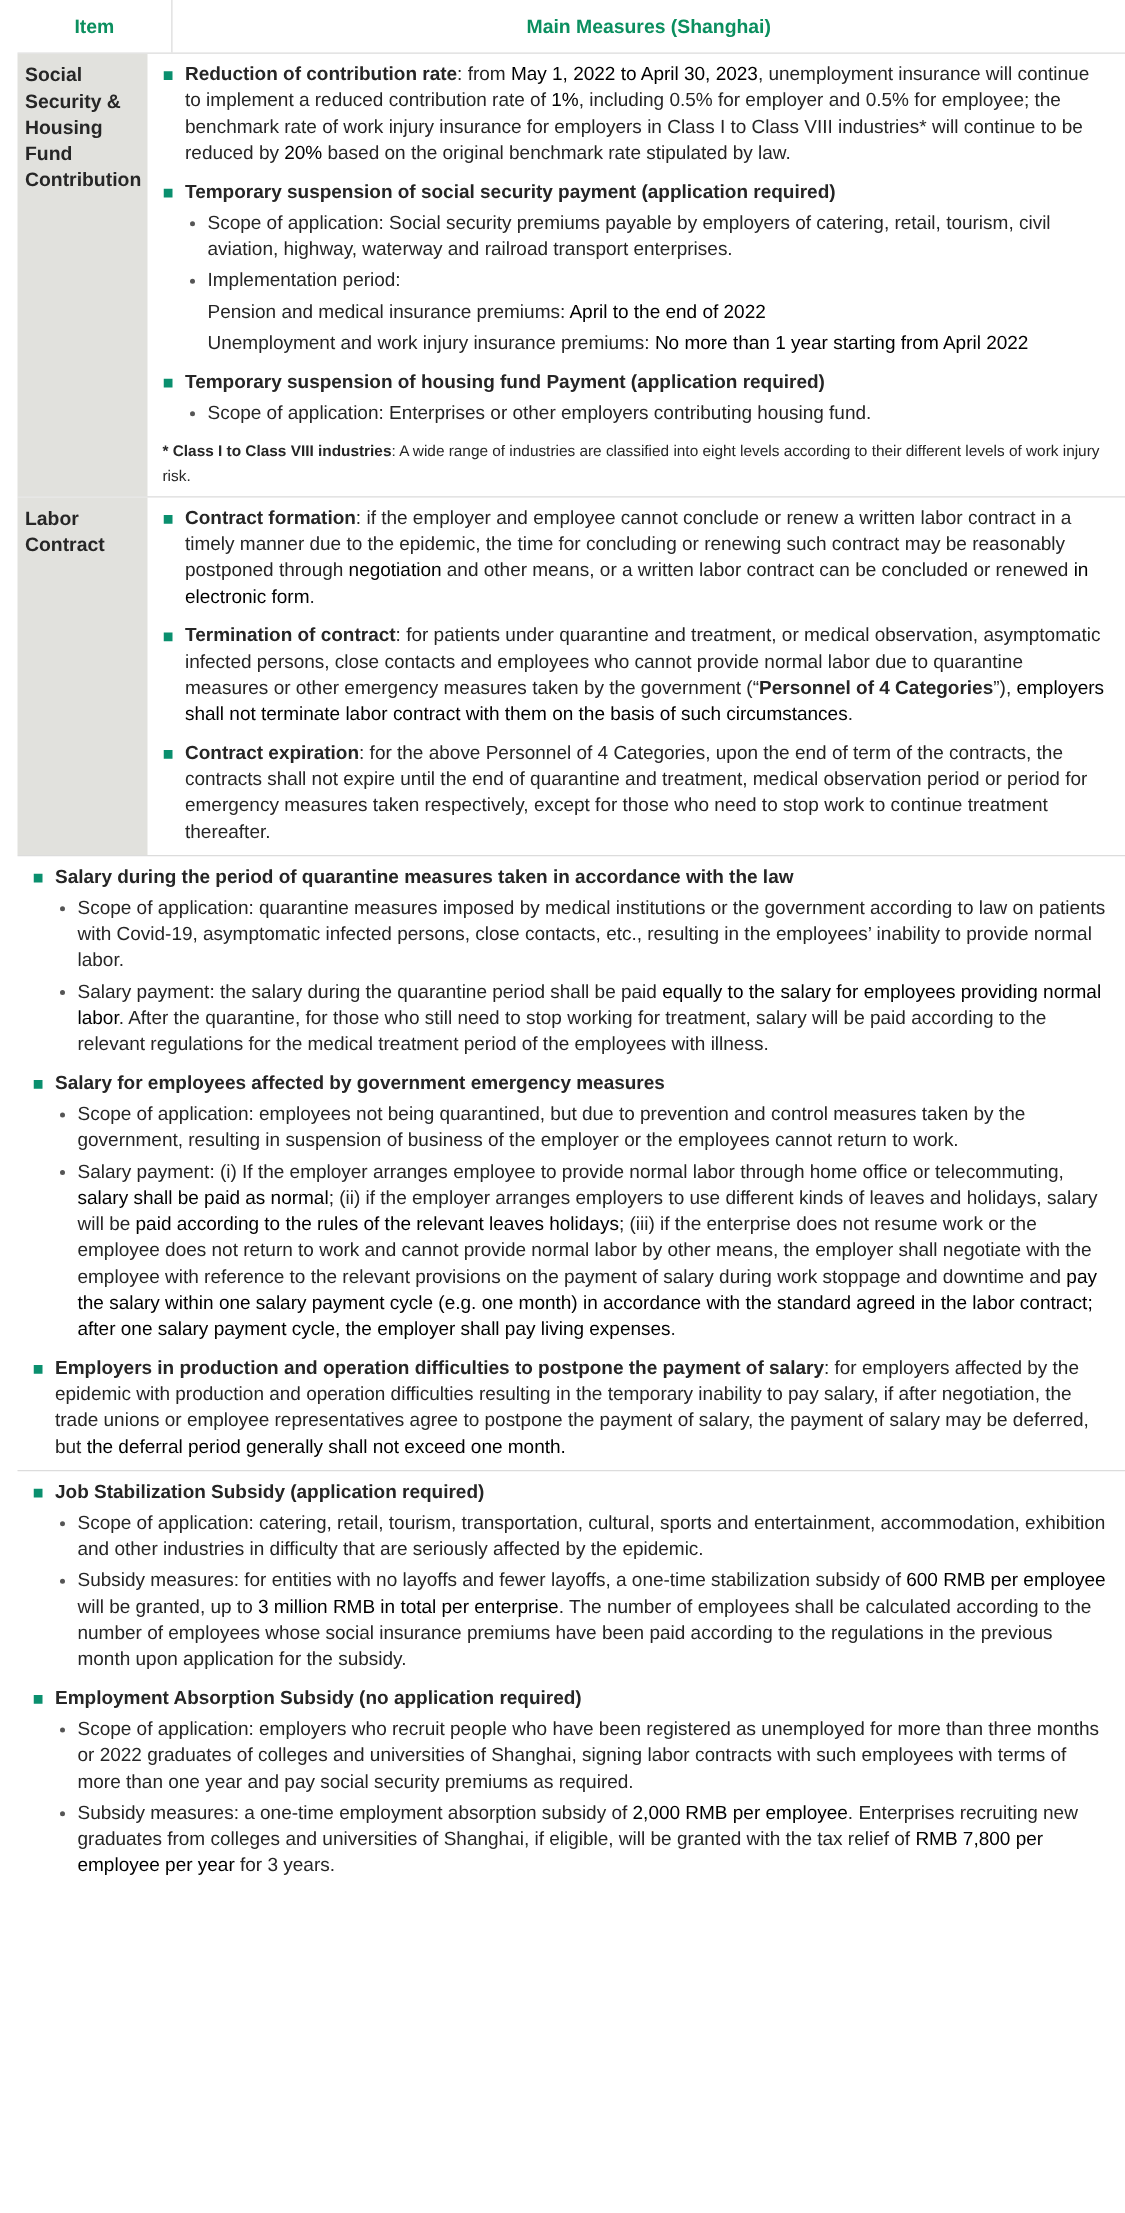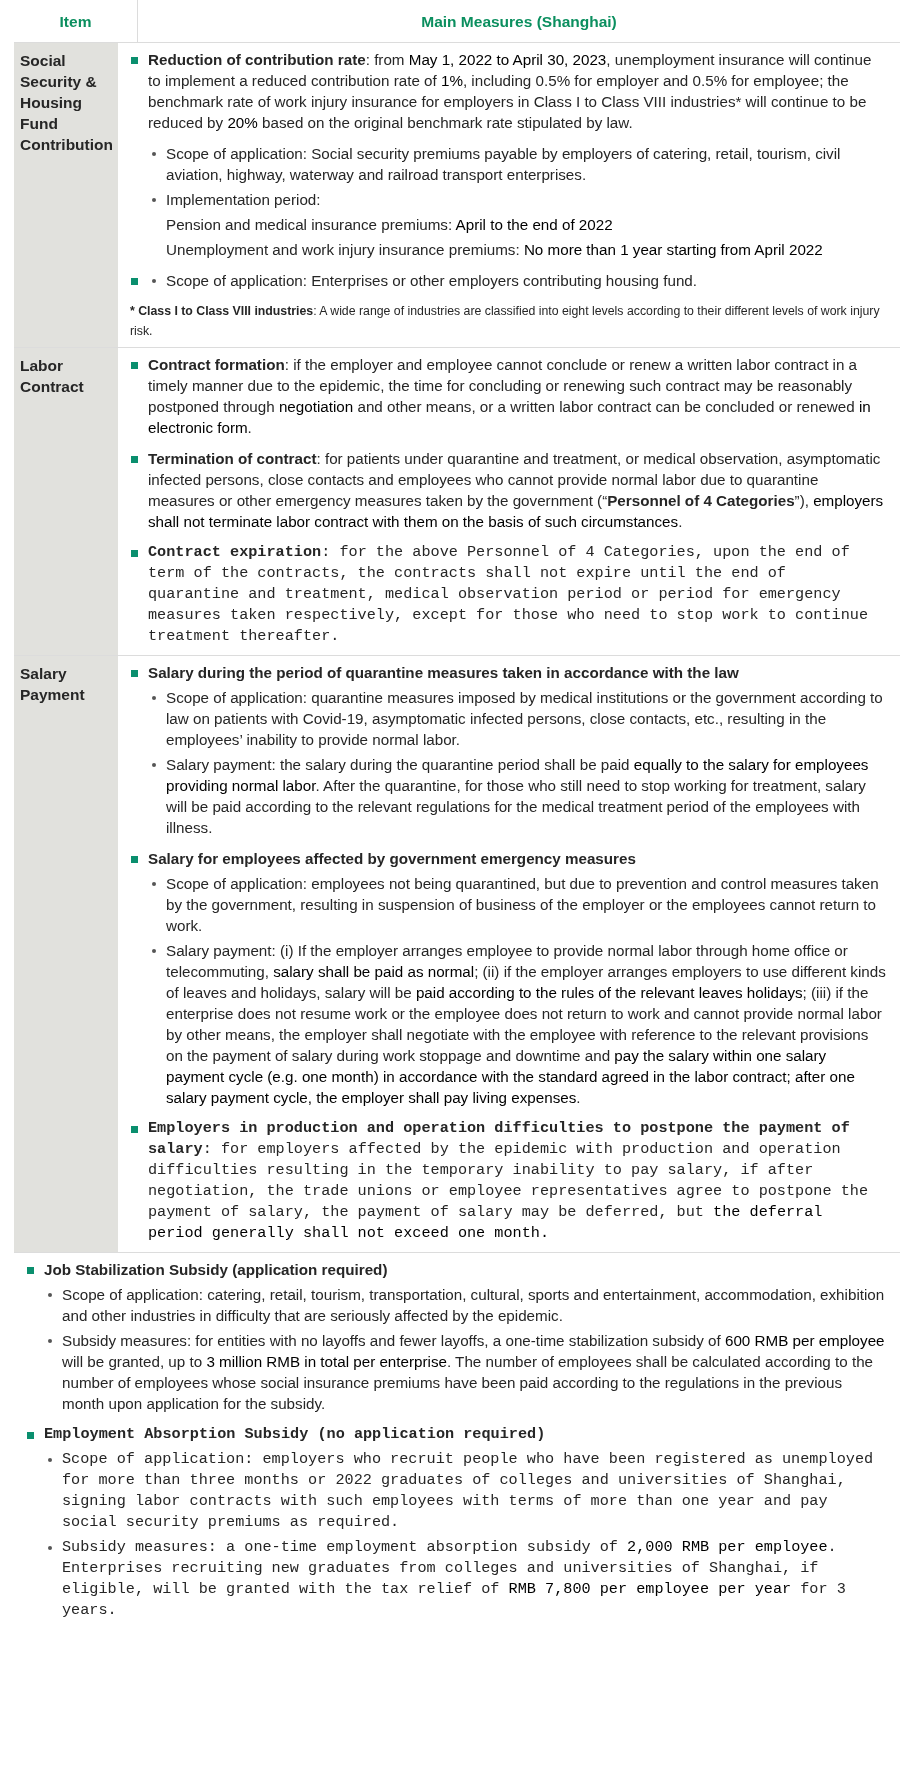--- a/index.html
+++ b/index.html
@@ -7,21 +7,21 @@
   body { font-family: "Liberation Sans", sans-serif; color: #262626; font-size: 15.2px; line-height: 21px; }
   .table { width: 900px; padding: 0 0 0 14px; }
   .head-row { display: flex; height: 42px; }
   .head-cell { color: #0b8f5f; font-weight: bold; font-size: 15.5px; display: flex; align-items: center; justify-content: center; text-align: right; }
   .head-item { width: 124px; border-right: 1px solid #dcdcdc; }
   .head-main { flex: 1; }
   .row { display: flex; border-top: 1px solid #dcdcdc; }
   .cat { width: 104px; background: #e1e1dd; padding: 7px 6px 6px 6px; font-weight: bold; font-size: 15.5px; line-height: 21px; color: #262626; }
   .main { flex: 1; padding: 6px 14px 6px 12px; border-right: 0; }
   .blk { margin-bottom: 10px; }
-  .blk:last-child { margin-bottom: 2px; font-family: Liberation Mono, monospace; }
+  .blk:last-child { margin-bottom: 2px; }
   .l1 { position: relative; padding-left: 18px; }
   .sq { position: absolute; left: 1px; top: 8px; width: 7px; height: 7px; background: #0a8f6e; }
   .b { font-weight: bold; }
   .g { color: #000000; }
   .subs { margin-top: 4px; padding-left: 18px; }
   .l2 { position: relative; padding-left: 18px; margin-bottom: 4px; }
   .l2:last-child { margin-bottom: 0; }
   .dot { position: absolute; left: 4px; top: 9px; width: 4px; height: 4px; background: #555; border-radius: 50%; }
   .plain { padding-left: 18px; margin-top: 4px; }
   .note { font-size: 12.3px; line-height: 20px; margin-top: 4px; }
@@ -35,29 +35,30 @@
     <div class="head-cell head-main">Main Measures (Shanghai)</div>
   </div>
   <div id="rows">
       <div class="row">
         <div class="cat">Social Security &amp; Housing Fund Contribution</div>
         <div class="main">
           <div class="blk">
             <div class="l1"><span class="sq"></span><span class="b">Reduction of contribution rate</span><span>: from </span><span class="g">May 1, 2022 to April 30, 2023</span><span>, unemployment insurance will continue to implement a reduced contribution rate of </span><span class="g">1%</span><span>, including 0.5% for employer and 0.5% for employee; the benchmark rate of work injury insurance for employers in Class I to Class VIII industries* will continue to be reduced by </span><span class="g">20%</span><span> based on the original benchmark rate stipulated by law.</span></div>
           </div>
           <div class="blk">
+            <div class="l1"><span class="sq"></span><span class="b">Temporary suspension of social security payment (application required)</span></div>
             <div class="subs">
               <div class="l2"><span class="dot"></span><span>Scope of application:  Social security premiums payable by employers of catering, retail, tourism, civil aviation, highway, waterway and railroad transport enterprises.</span></div>
               <div class="l2"><span class="dot"></span><span>Implementation period:</span></div>
             </div>
             <div class="plain" style="padding-left: 36px;"><span>Pension and medical insurance premiums: </span><span class="g">April to the end of 2022</span></div>
             <div class="plain" style="padding-left: 36px;"><span>Unemployment and work injury insurance premiums: </span><span class="g">No more than 1 year starting from April 2022</span></div>
           </div>
           <div class="blk">
-            <div class="l1"><span class="sq"></span></div>
+            <div class="l1"><span class="sq"></span><span class="b">Temporary suspension of housing fund Payment (application required)</span></div>
             <div class="subs">
               <div class="l2"><span class="dot"></span><span>Scope of application: Enterprises or other employers contributing housing fund.</span></div>
             </div>
           </div>
           <div class="note"><span class="b">* Class I to Class VIII industries</span><span>: A wide range of industries are classified into eight levels according to their different levels of work injury risk.</span></div>
         </div>
       </div>
       <div class="row">
         <div class="cat">Labor Contract</div>
         <div class="main">
@@ -66,21 +67,20 @@
           </div>
           <div class="blk">
             <div class="l1"><span class="sq"></span><span class="b">Termination of contract</span><span>: for patients under quarantine and treatment, or medical observation, asymptomatic infected persons, close contacts and employees who cannot provide normal labor due to quarantine measures or other emergency measures taken by the government (“</span><span class="b">Personnel of 4 Categories</span><span>”), </span><span class="g">employers shall not terminate labor contract with them on the basis of such circumstances</span><span>.</span></div>
           </div>
           <div class="blk">
             <div class="l1"><span class="sq"></span><span class="b">Contract expiration</span><span>: for the above Personnel of 4 Categories, upon the end of term of the contracts, the contracts shall not expire until the end of quarantine and treatment, medical observation period or period for emergency measures taken respectively, except for those who need to stop work to continue treatment thereafter.</span></div>
           </div>
         </div>
       </div>
       <div class="row">
-        <div class="cat">Salary Payment</div>
         <div class="main">
           <div class="blk">
             <div class="l1"><span class="sq"></span><span class="b">Salary during the period of quarantine measures taken in accordance with the law</span></div>
             <div class="subs">
               <div class="l2"><span class="dot"></span><span>Scope of application: quarantine measures imposed by medical institutions or the government according to law on patients with Covid-19, asymptomatic infected persons, close contacts, etc., resulting in the employees’ inability to provide normal labor.</span></div>
               <div class="l2"><span class="dot"></span><span>Salary payment: the salary during the quarantine period shall be paid </span><span class="g">equally to the salary for employees providing normal labor</span><span>. After the quarantine, for those who still need to stop working for treatment, salary will be paid according to the relevant regulations for the medical treatment period of the employees with illness.</span></div>
             </div>
           </div>
           <div class="blk">
             <div class="l1"><span class="sq"></span><span class="b">Salary for employees affected by government emergency measures</span></div>

